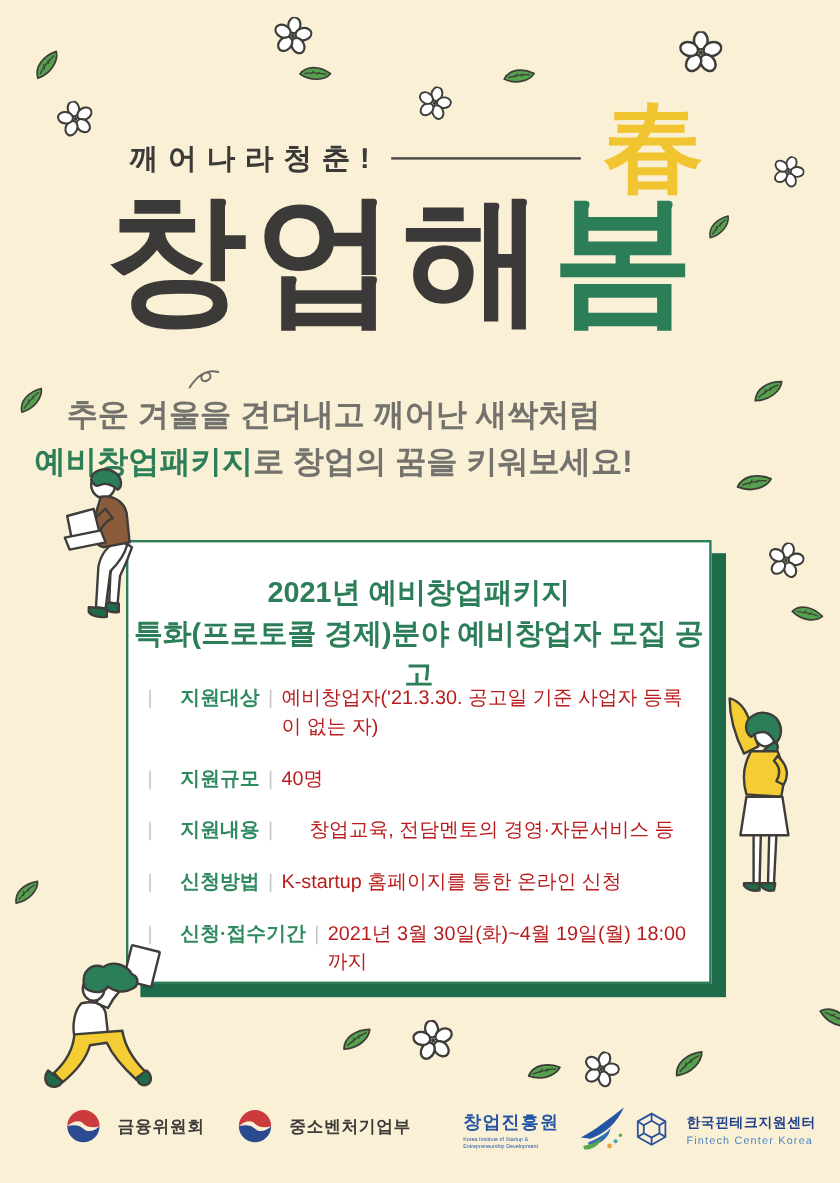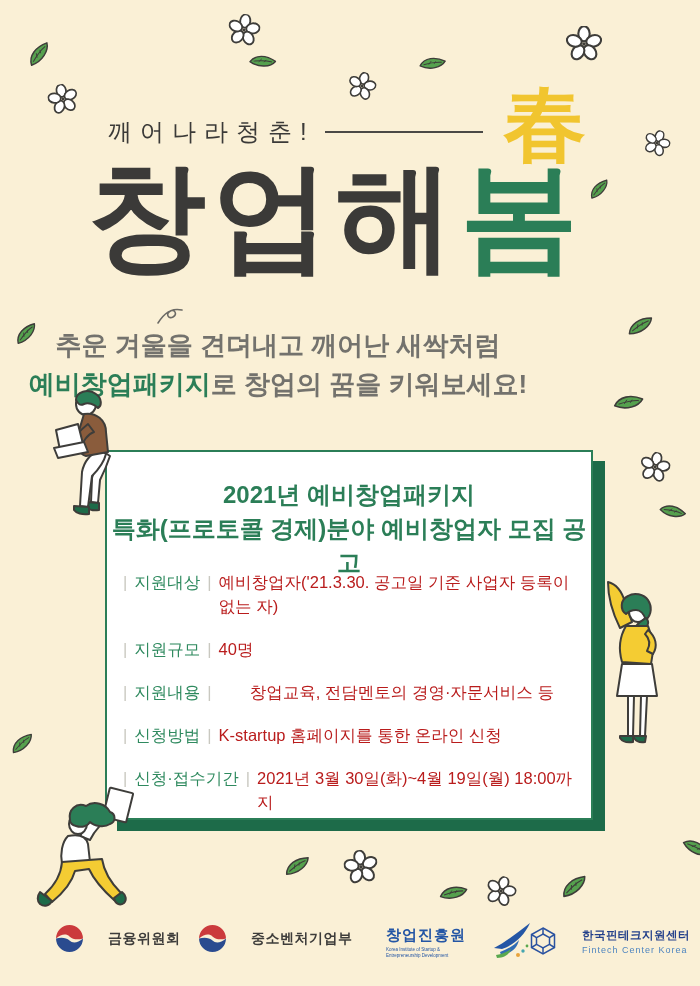--- a/index.html
+++ b/index.html
@@ -3,41 +3,41 @@
 <meta charset="utf-8">
 <style>
   html,body{margin:0;padding:0;background:#e8e8e8;}
   .poster{
     position:relative;width:700px;height:986px;background:#faf0d6;overflow:hidden;
     font-family:"Liberation Sans",sans-serif;
   }
   .deco{position:absolute;}
   
   .eyebrow-row{position:absolute;left:108px;top:114px;display:flex;align-items:center;height:36px;}
-  .eyebrow{font-size:24px;font-weight:400;letter-spacing:8px;color:#3b3a38;white-space:nowrap;}
+  .eyebrow{font-size:24px;font-weight:700;letter-spacing:8px;color:#3b3a38;white-space:nowrap;}
   .eyebrow-line{display:inline-block;width:158px;height:2px;background:#4a4946;margin-left:10px;}
   .hanja{position:absolute;left:504px;top:84px;font-size:82px;font-weight:700;color:#f1c52f;line-height:1;}
   .main-title{position:absolute;left:88px;top:150px;font-size:118px;font-weight:700;letter-spacing:6px;line-height:1.12;color:#3b3a38;white-space:nowrap;}
   .main-title .green{color:#2b7e57;}
   .squiggle{position:absolute;left:156px;top:306px;}
   .subtitle{position:absolute;left:0;top:326px;width:556px;text-align:center;font-size:26px;font-weight:700;color:#73726d;line-height:39px;}
   .subtitle .green{color:#2b7e57;}
   
   .card-shadow{position:absolute;left:117px;top:461px;width:488px;height:370px;background:#1d6b49;}
   .card{position:absolute;left:105px;top:450px;width:484px;height:366px;background:#ffffff;border:2px solid #2b7e57;}
   .card-title{margin-top:26px;text-align:center;color:#2b7e57;font-weight:700;font-size:24px;line-height:34px;}
   .rows{position:absolute;left:16px;top:118px;right:6px;}
   .row{display:flex;align-items:flex-start;margin-bottom:19px;font-size:16.5px;line-height:24px;}
   .row .sep{color:#c9c8c0;margin-right:7px;font-weight:400;}
   .row .sep2{margin-left:7px;}
-  .row .label{color:#2f8a5f;font-weight:400;white-space:nowrap;}
+  .row .label{color:#2f8a5f;font-weight:700;white-space:nowrap;margin-left:16px;}
   .row .value{color:#b91c1c;flex:1;}
   .row .line2{display:block;text-align:center;}
   
-  .footer-logo{position:absolute;display:flex;align-items:center;gap:24px;}
+  .footer-logo{position:absolute;display:flex;align-items:center;gap:14px;}
   .gov-label{font-size:14px;font-weight:700;color:#3d3c3a;letter-spacing:.5px;}
   .kised-title{font-size:15px;font-weight:700;color:#2456a5;letter-spacing:1px;}
   .kised-sub{font-size:4.5px;line-height:6px;color:#2456a5;margin-top:2px;}
   .fintech-title{font-size:11.5px;font-weight:700;color:#223f8a;letter-spacing:.5px;}
   .fintech-sub{font-size:9px;color:#4e85c0;letter-spacing:1px;margin-top:2px;}
   .person{position:absolute;}
 </style>
 </head>
 <body>
 

